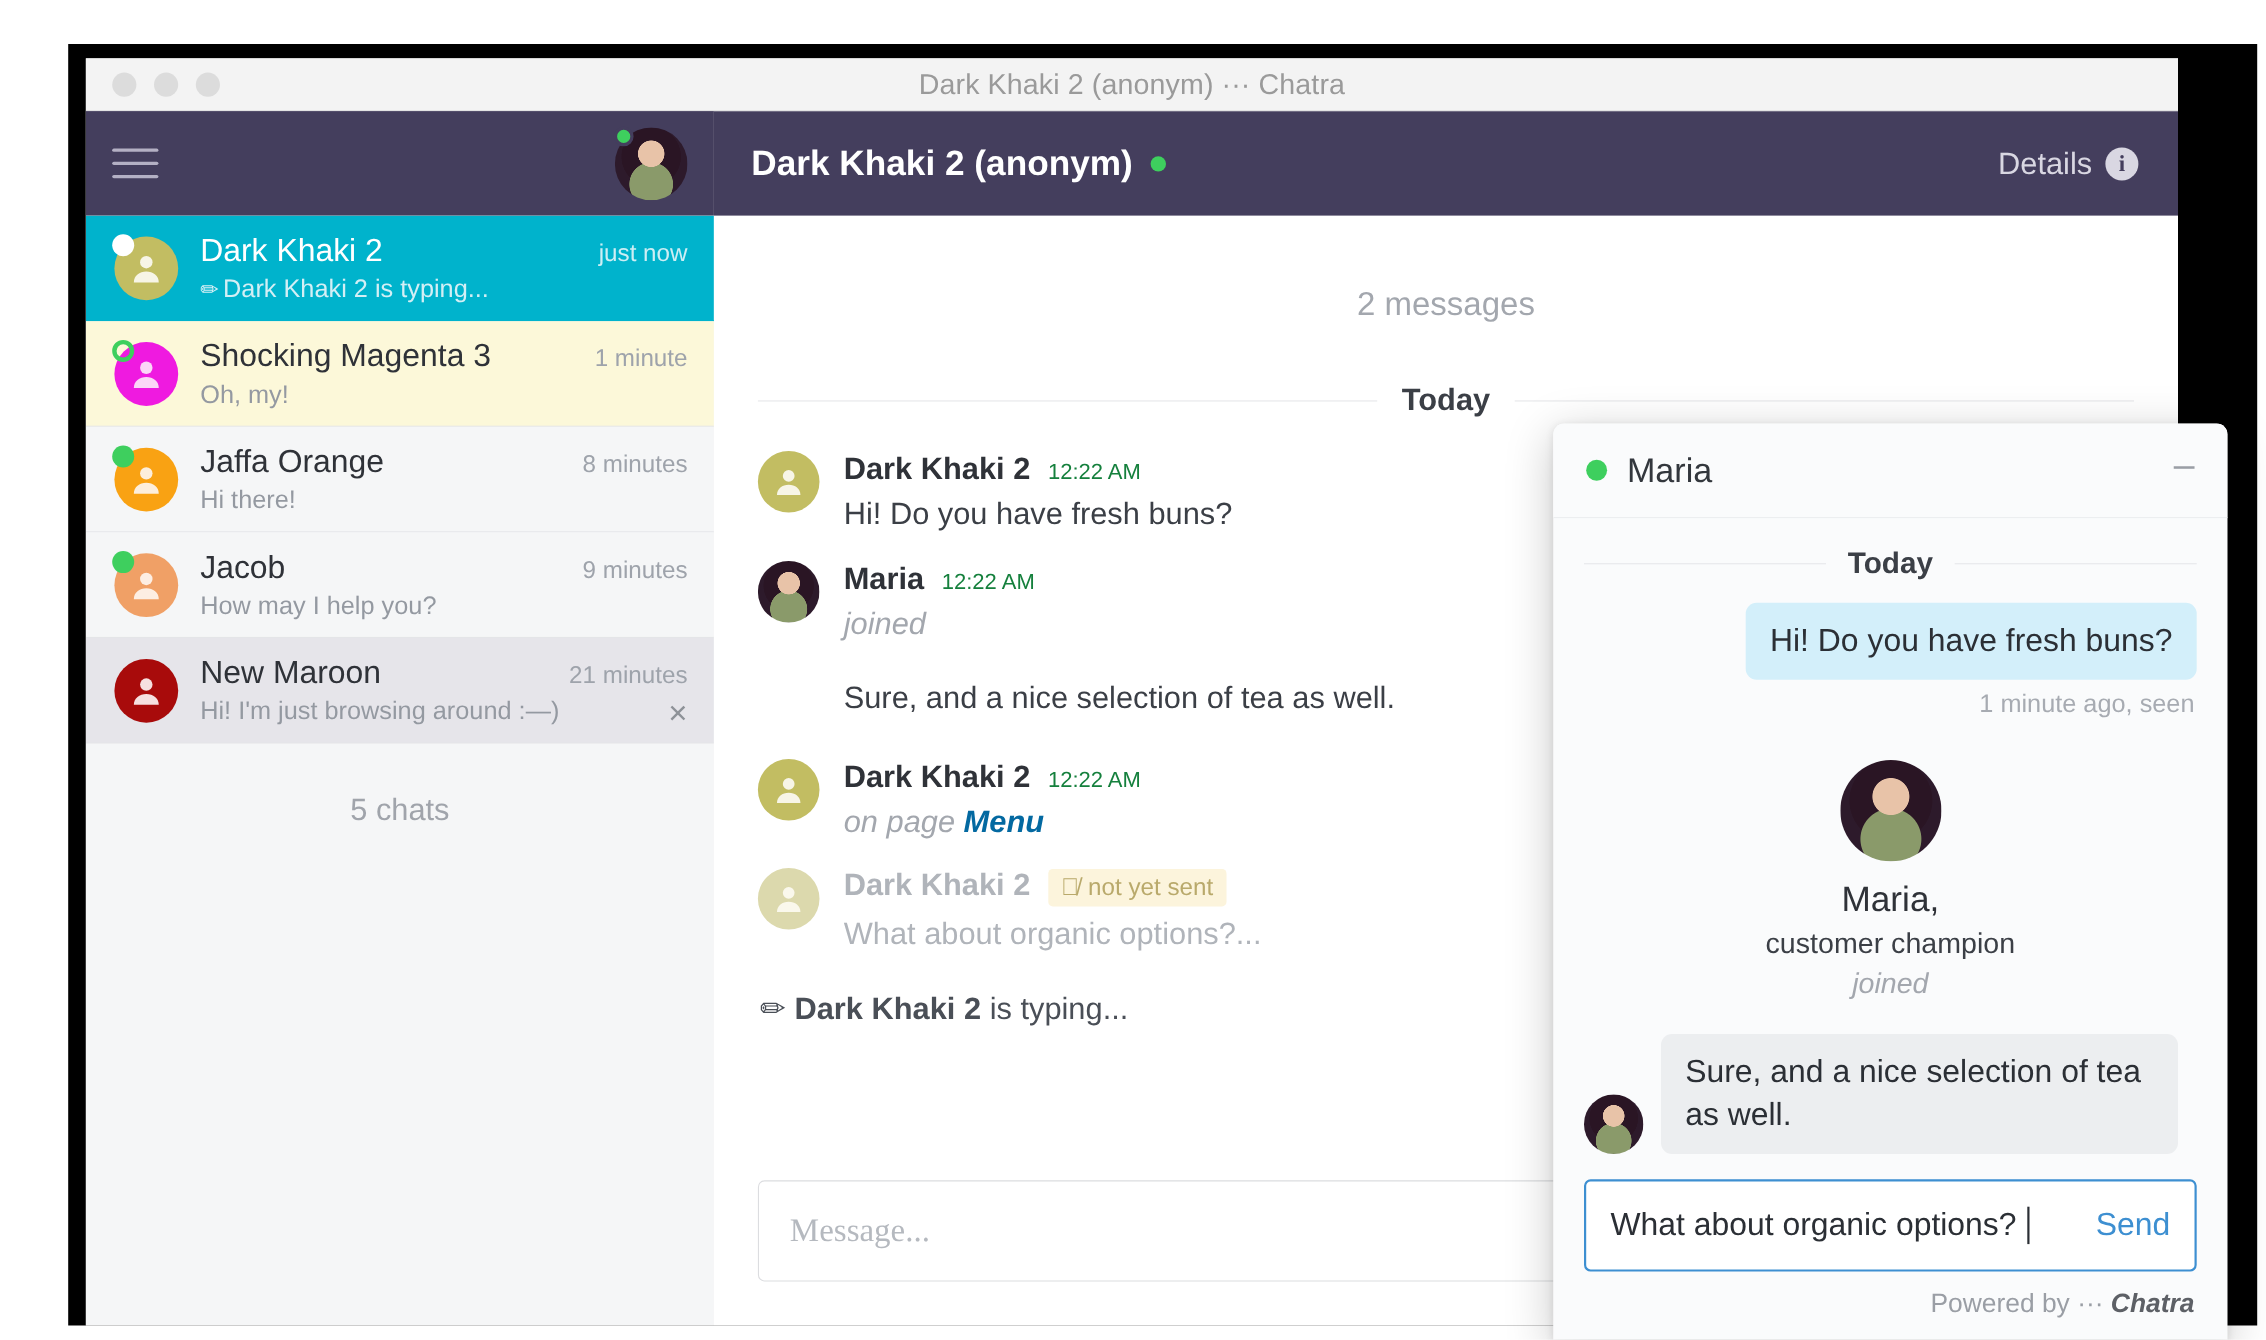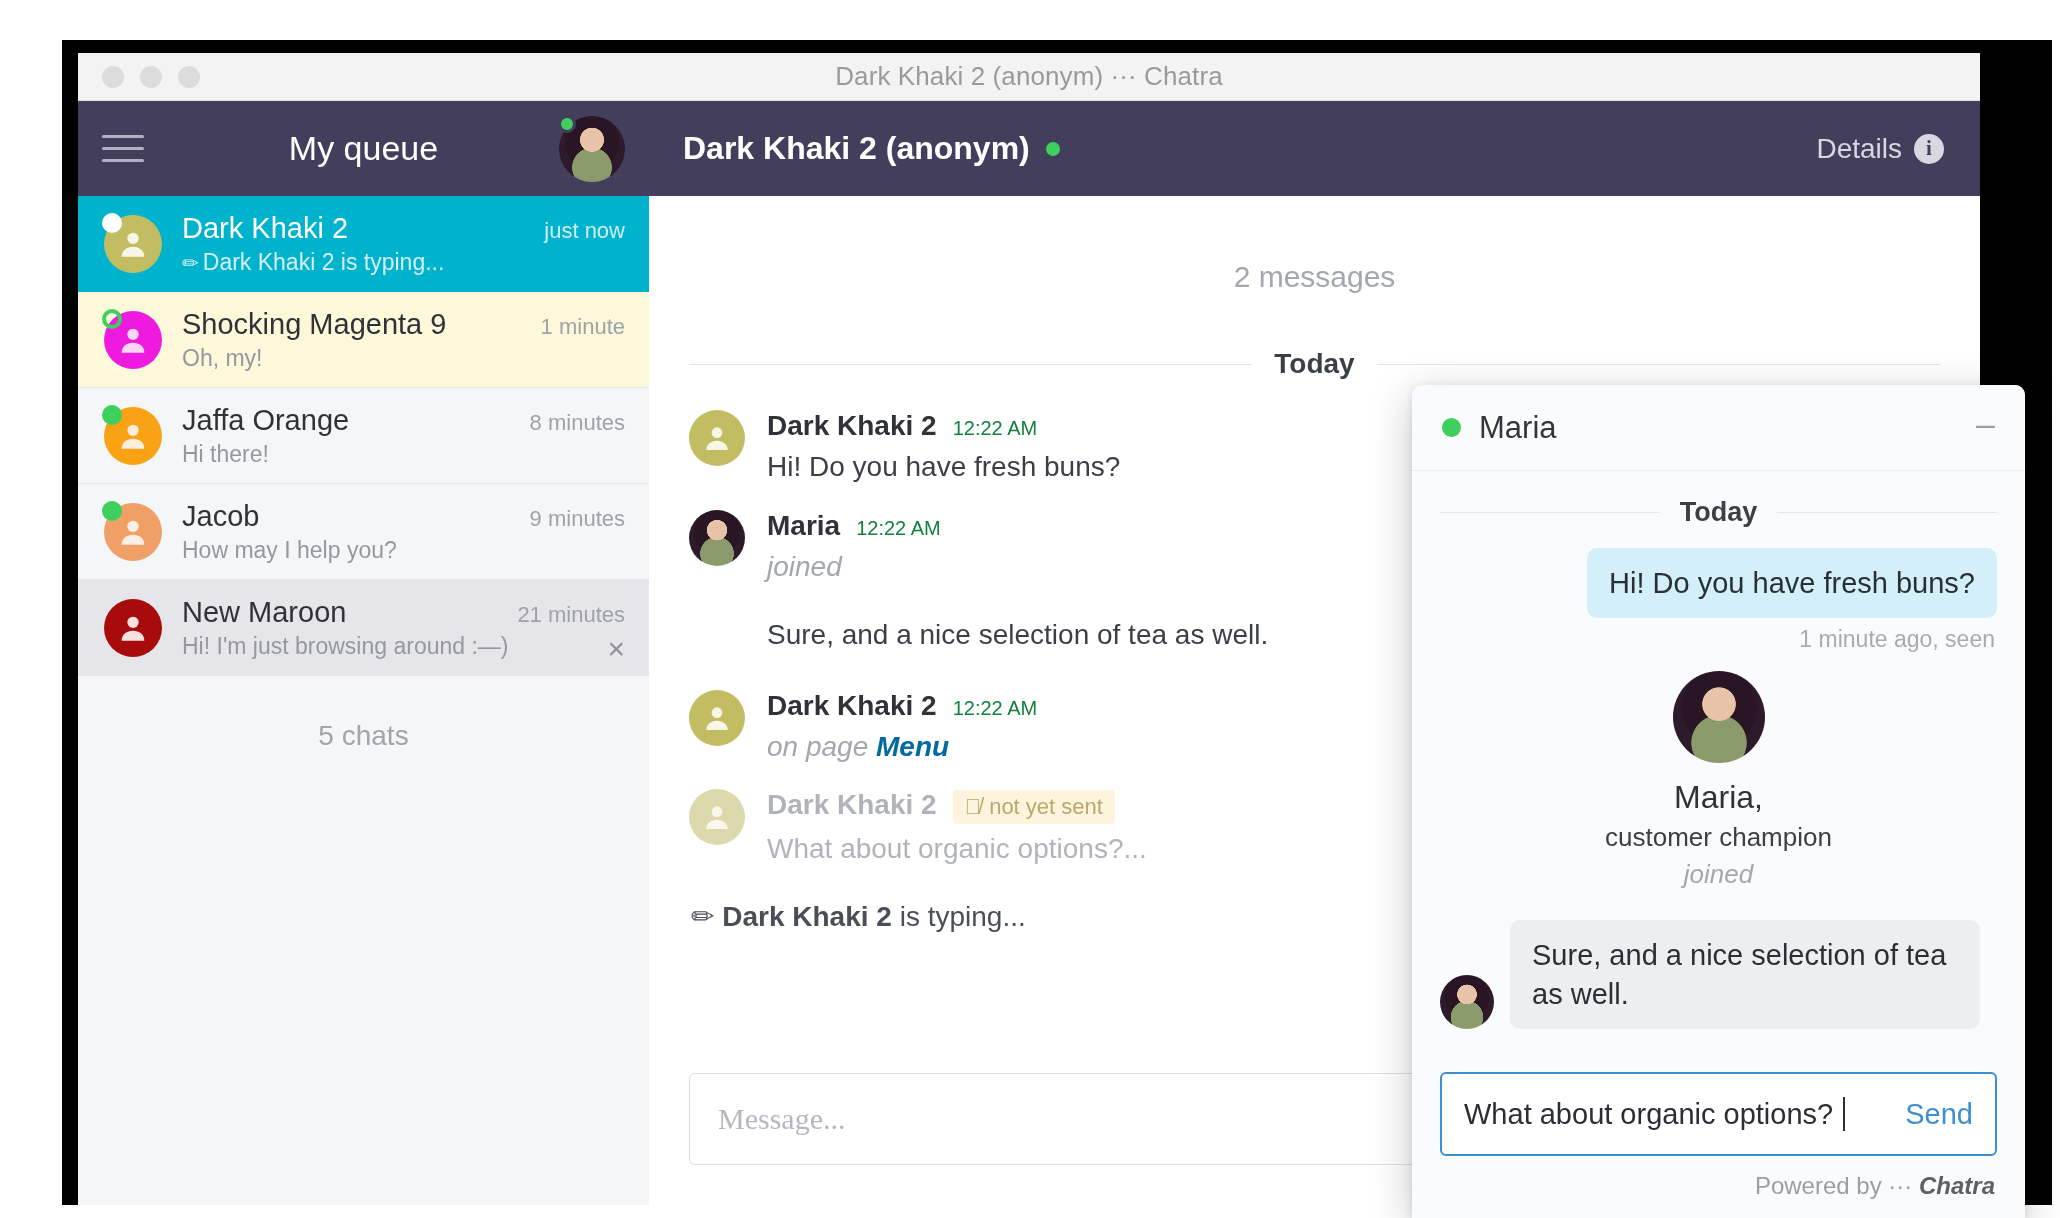--- a/index.html
+++ b/index.html
@@ -223,21 +223,21 @@
   .w-daysep .lbl { font-size:27px; font-weight:700; color:#3b3f46; }
 
   .bub-row { display:flex; margin-bottom: 8px; }
   .bub-row.right { justify-content:flex-end; }
   .bubble {
     max-width: 470px; font-size: 29px; line-height:1.32;
     padding: 16px 22px; border-radius: 10px;
   }
   .bubble.mine { background:#d3effa; color:#2b2f35; }
   .bubble.theirs { background:#eceef0; color:#2b2f35; }
-  .meta-right { text-align:right; font-size:23px; color:#a7abb2; margin: 4px 2px 4px; }
+  .meta-right { text-align:right; font-size:23px; color:#a7abb2; margin: 4px 2px 24px; }
 
   .intro { text-align:center; padding: 14px 0 10px; }
   .intro .face {
     width:92px;height:92px;border-radius:50%; margin:0 auto 16px;
     background:
       radial-gradient(circle at 50% 36%, #e8c3a8 0 22%, transparent 23%),
       radial-gradient(circle at 50% 78%, #8a9a6a 0 32%, transparent 33%),
       radial-gradient(circle at 50% 40%, #2a1524 0 52%, transparent 53%),
       #2d1a2b;
   }
@@ -290,21 +290,20 @@
 
     <div class="app-body">
 
       <div class="sidebar">
         <div class="sidebar-head">
           <div class="hamburger">
             <span></span>
               <span></span>
               <span></span>
           </div>
-          <div class="queue-title">My queue</div>
           <div class="me-avatar">
             <div class="photo"></div>
             <div class="presence"></div>
           </div>
         </div>
 
         <div class="chat-list">
 
           <div class="chat-row active">
             <div class="av-wrap">
@@ -332,21 +331,21 @@
               <div class="av" style="background:#ef1ae0">
                 <svg viewBox="0 0 24 24" fill="#fbd6f7">
                     <circle cx="12" cy="8" r="4"></circle>
                     <path d="M4 21c0-4.4 3.6-7 8-7s8 2.6 8 7z"></path>
                   </svg>
               </div>
               <div class="av-badge badge-ring"></div>
             </div>
             <div class="chat-main">
               <div class="chat-line1">
-                <span class="chat-name">Shocking Magenta 9</span>
+                <span class="chat-name">Shocking Magenta 3</span>
                 <span class="chat-time">1 minute</span>
               </div>
               <div class="chat-snippet">Oh, my!</div>
             </div>
           </div>
 
           <div class="chat-row">
             <div class="av-wrap">
               <div class="av" style="background:#f9a213">
                 <svg viewBox="0 0 24 24" fill="#fdeedb">

